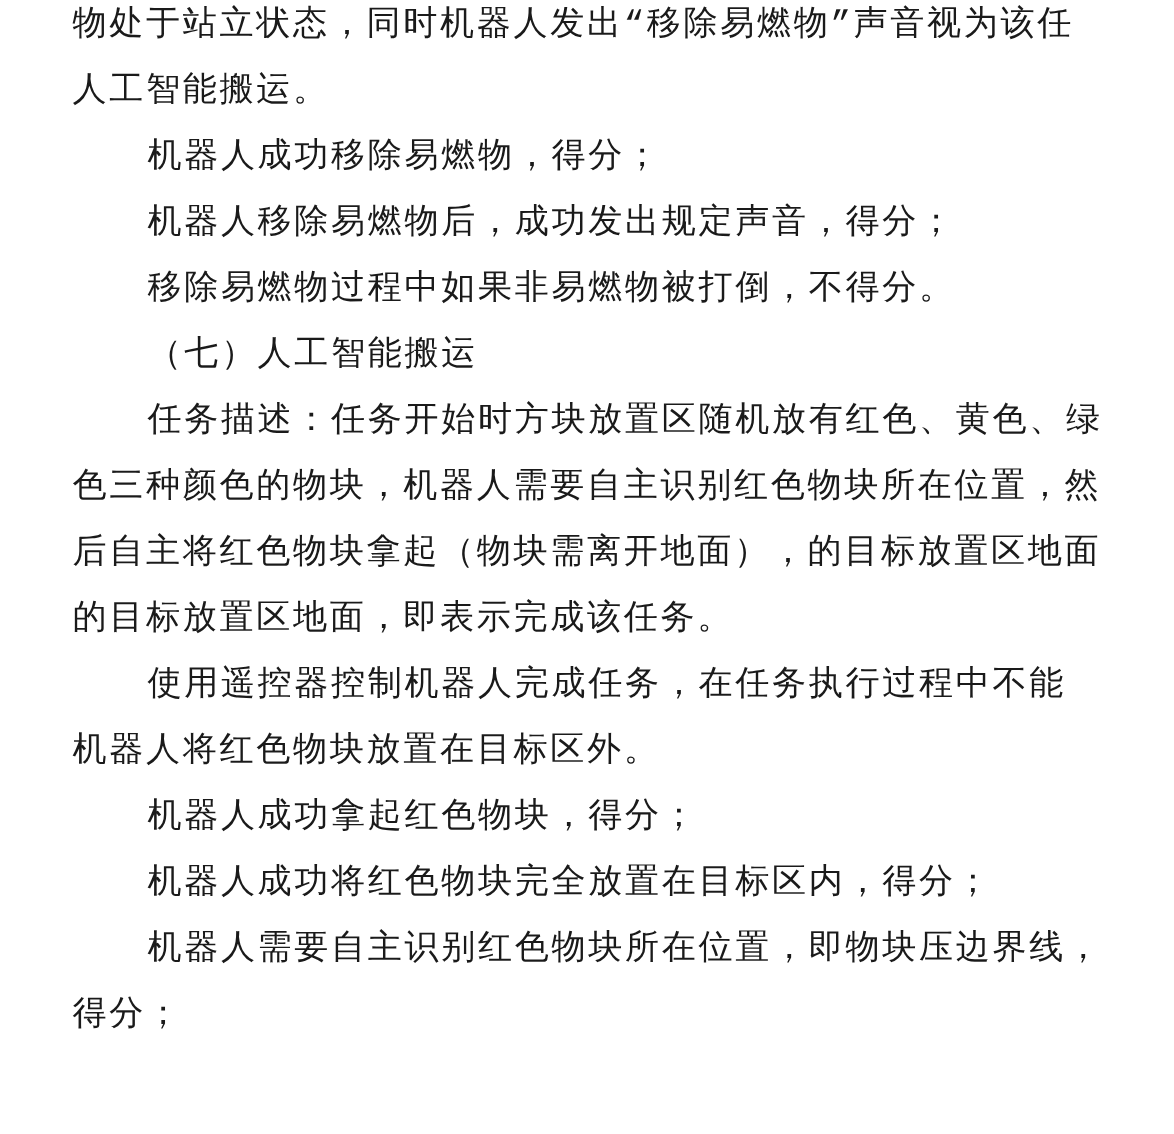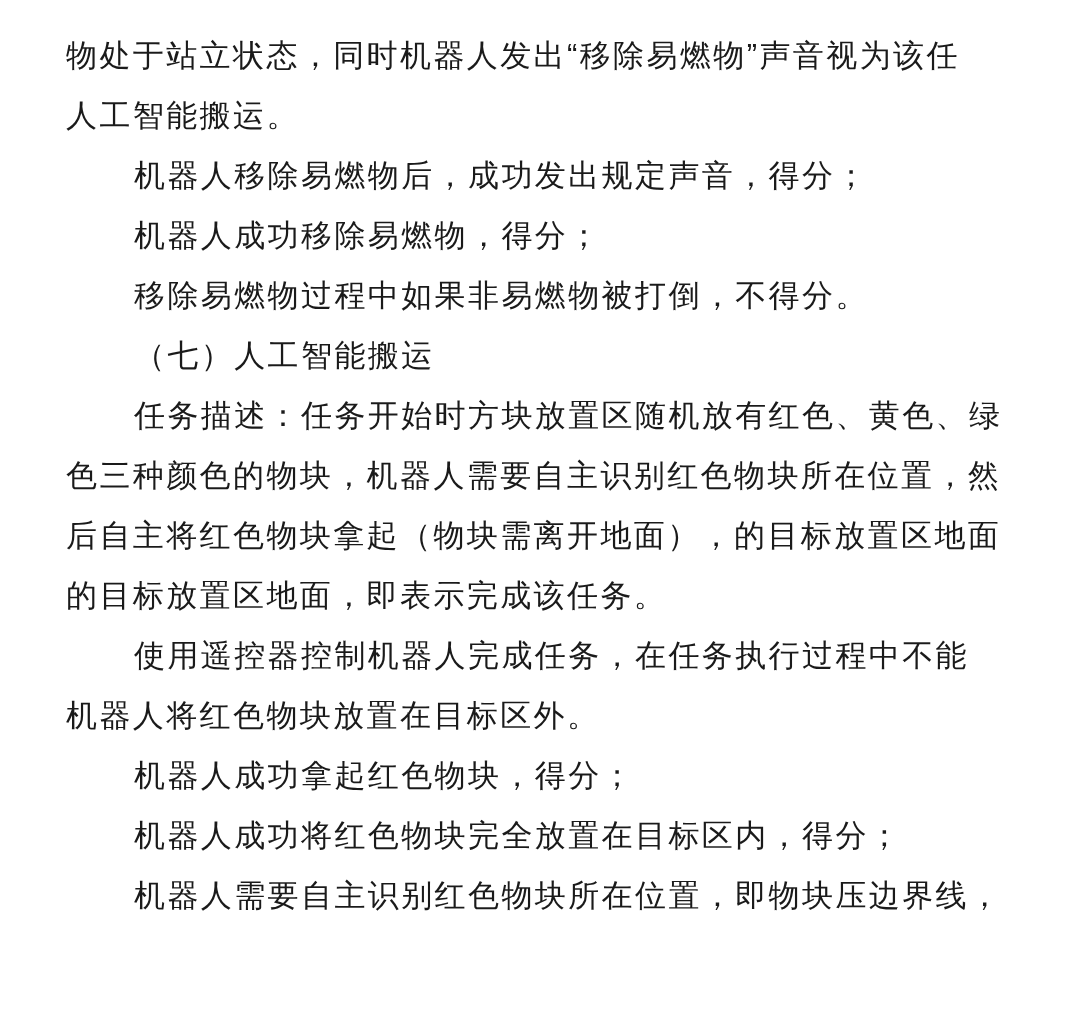--- a/index.html
+++ b/index.html
@@ -12,50 +12,50 @@
       height: 1031px;
       overflow: hidden;
       position: relative;
     }
     .page {
       position: absolute;
       left: 66px;
       top: 0;
       width: 950px;
       color: #1a1a1a;
-      font-family: Liberation Sans, sans-serif;
+      font-family: Liberation Mono, monospace;
       font-size: 31px;
       line-height: 60px;
       letter-spacing: 2.4px;
-      margin-top: 32px;
     }
     .line {
       height: 60px;
       white-space: nowrap;
       display: block;
     }
     .indent {
       padding-left: 68px;
     }
     .first {
       margin-top: -6px;
     }
   </style>
 </head>
 <body>
 
 <div class="page">
   <div class="line first">物处于站立状态，同时机器人发出“移除易燃物”声音视为该任</div>
   <div class="line">人工智能搬运。</div>
+  <div class="line indent">机器人成功移除易燃物，得分；</div>
   <div class="line indent">机器人移除易燃物后，成功发出规定声音，得分；</div>
-  <div class="line indent">机器人成功移除易燃物，得分；</div>
   <div class="line indent">移除易燃物过程中如果非易燃物被打倒，不得分。</div>
   <div class="line indent">（七）人工智能搬运</div>
   <div class="line indent">任务描述：任务开始时方块放置区随机放有红色、黄色、绿</div>
   <div class="line">色三种颜色的物块，机器人需要自主识别红色物块所在位置，然</div>
   <div class="line">后自主将红色物块拿起（物块需离开地面），的目标放置区地面</div>
   <div class="line">的目标放置区地面，即表示完成该任务。</div>
   <div class="line indent">使用遥控器控制机器人完成任务，在任务执行过程中不能</div>
   <div class="line">机器人将红色物块放置在目标区外。</div>
   <div class="line indent">机器人成功拿起红色物块，得分；</div>
   <div class="line indent">机器人成功将红色物块完全放置在目标区内，得分；</div>
   <div class="line indent">机器人需要自主识别红色物块所在位置，即物块压边界线，</div>
+  <div class="line">得分；</div>
 </div>
 
 </body></html>

